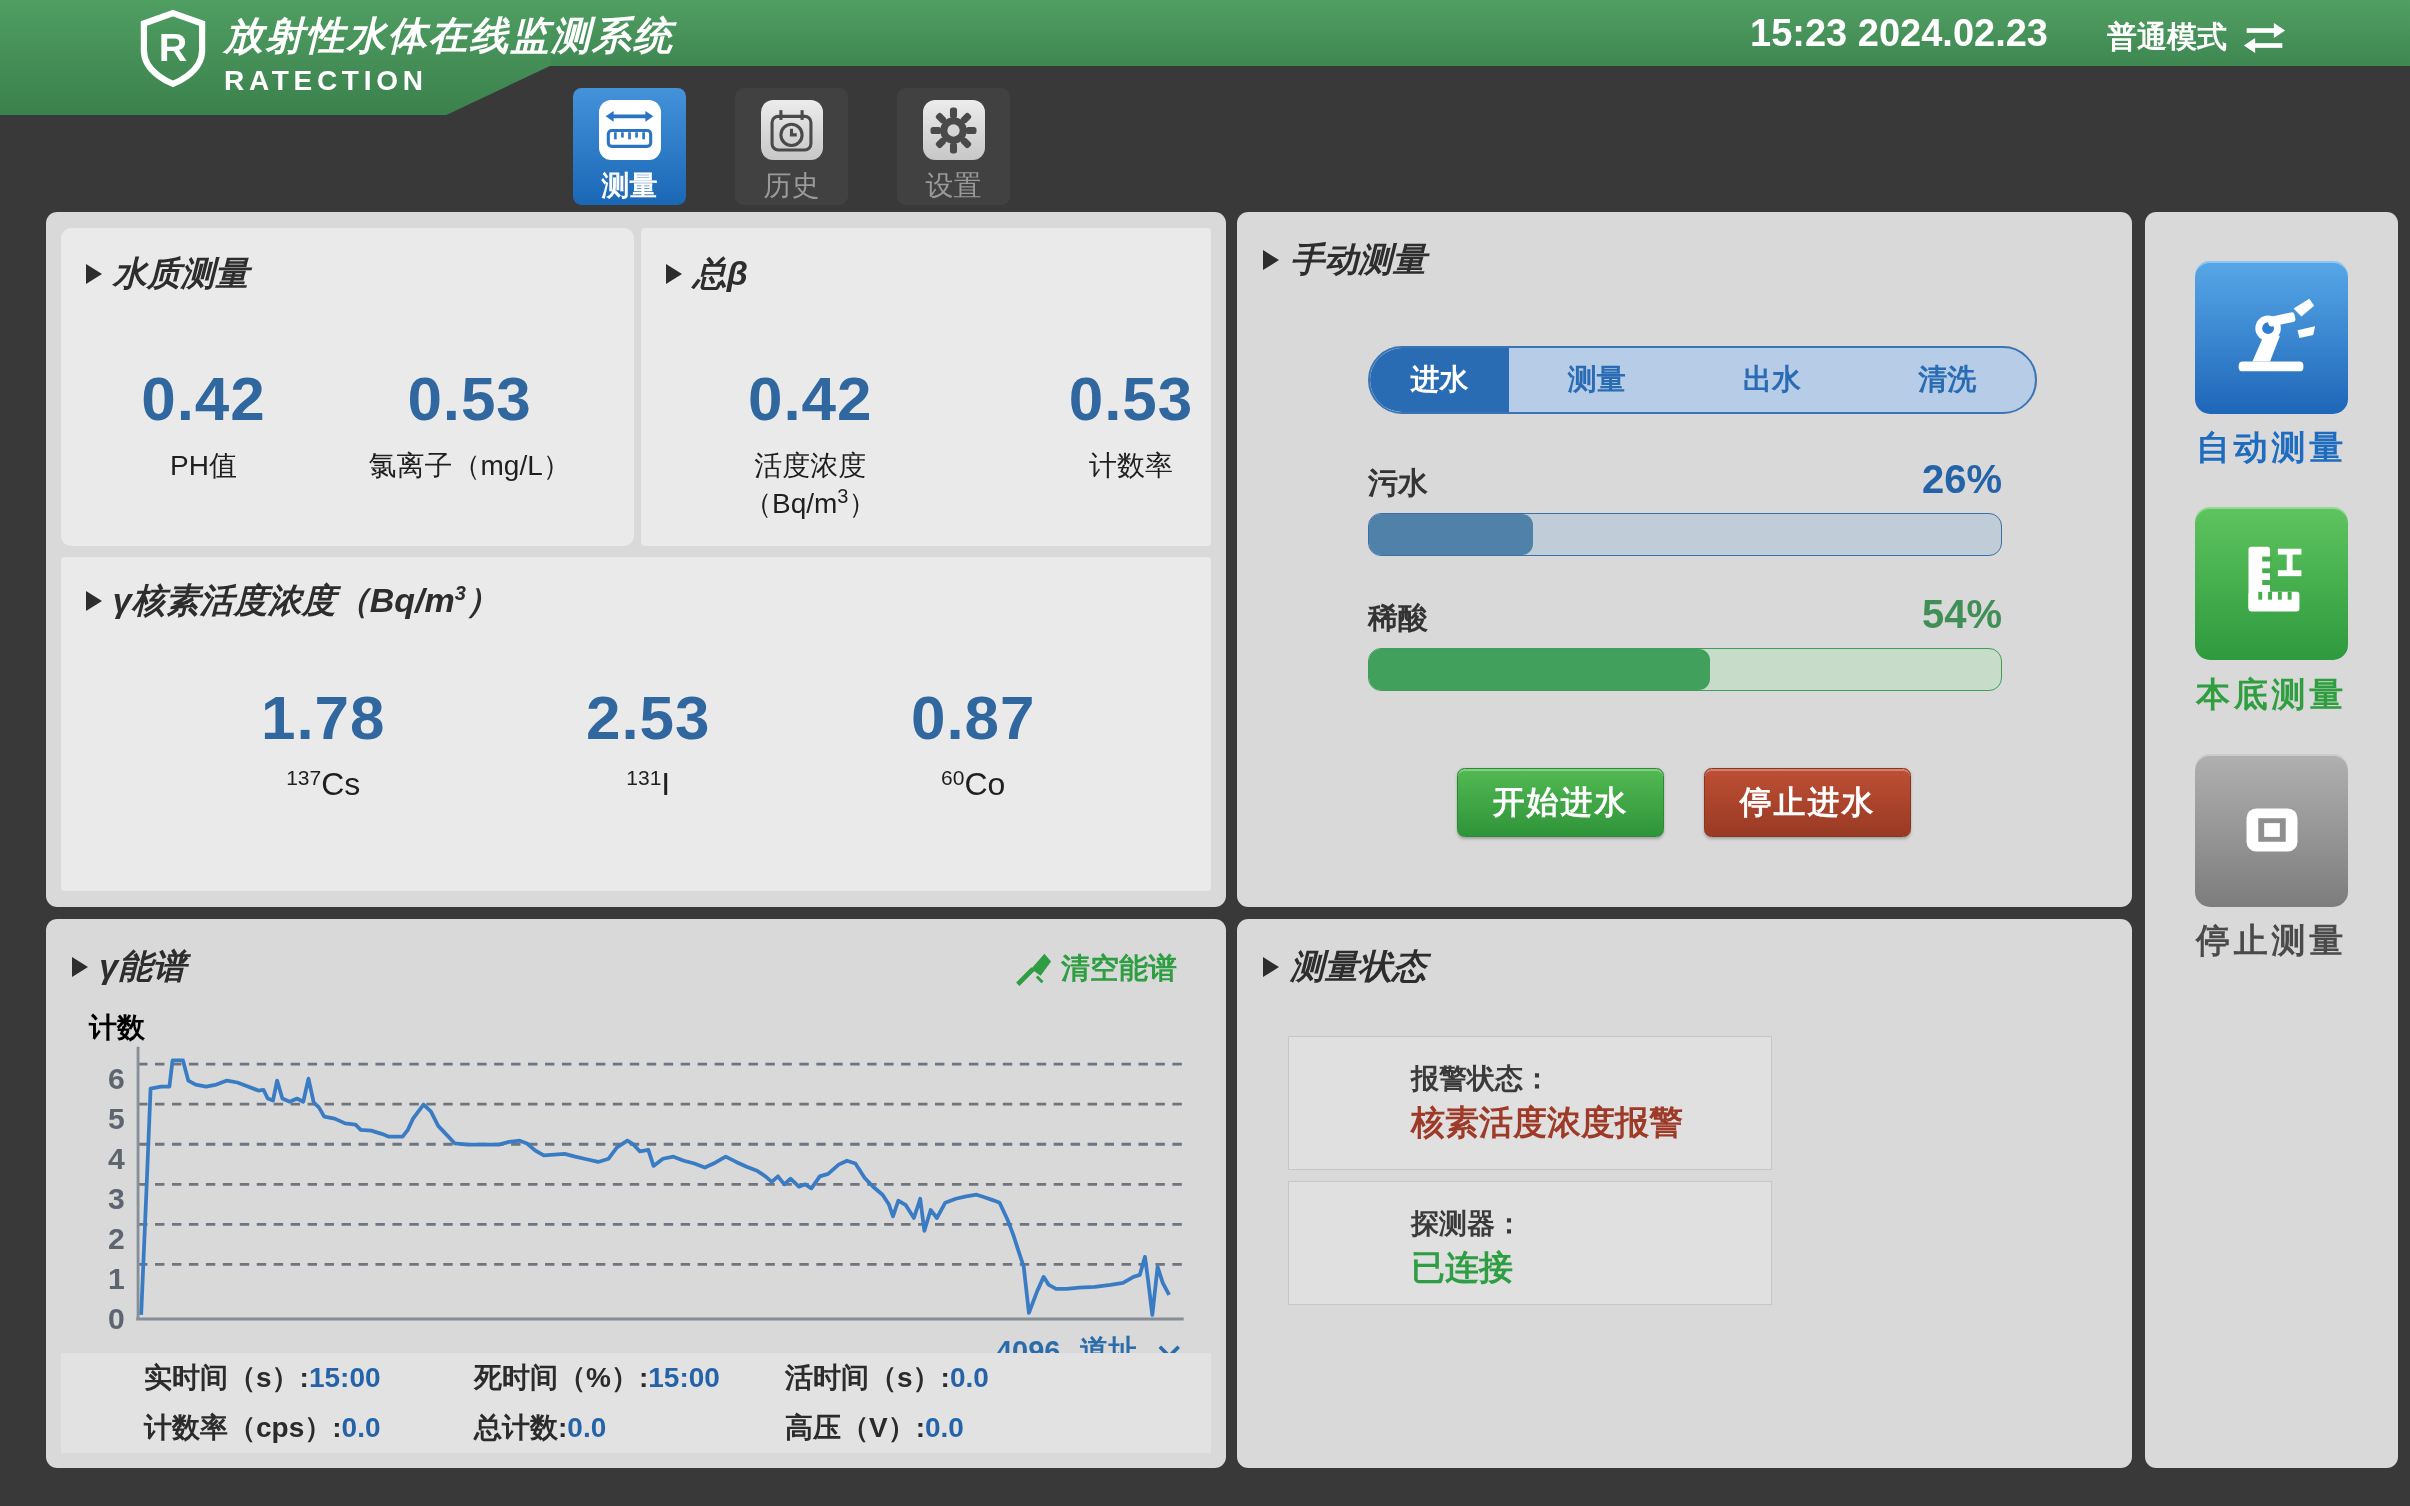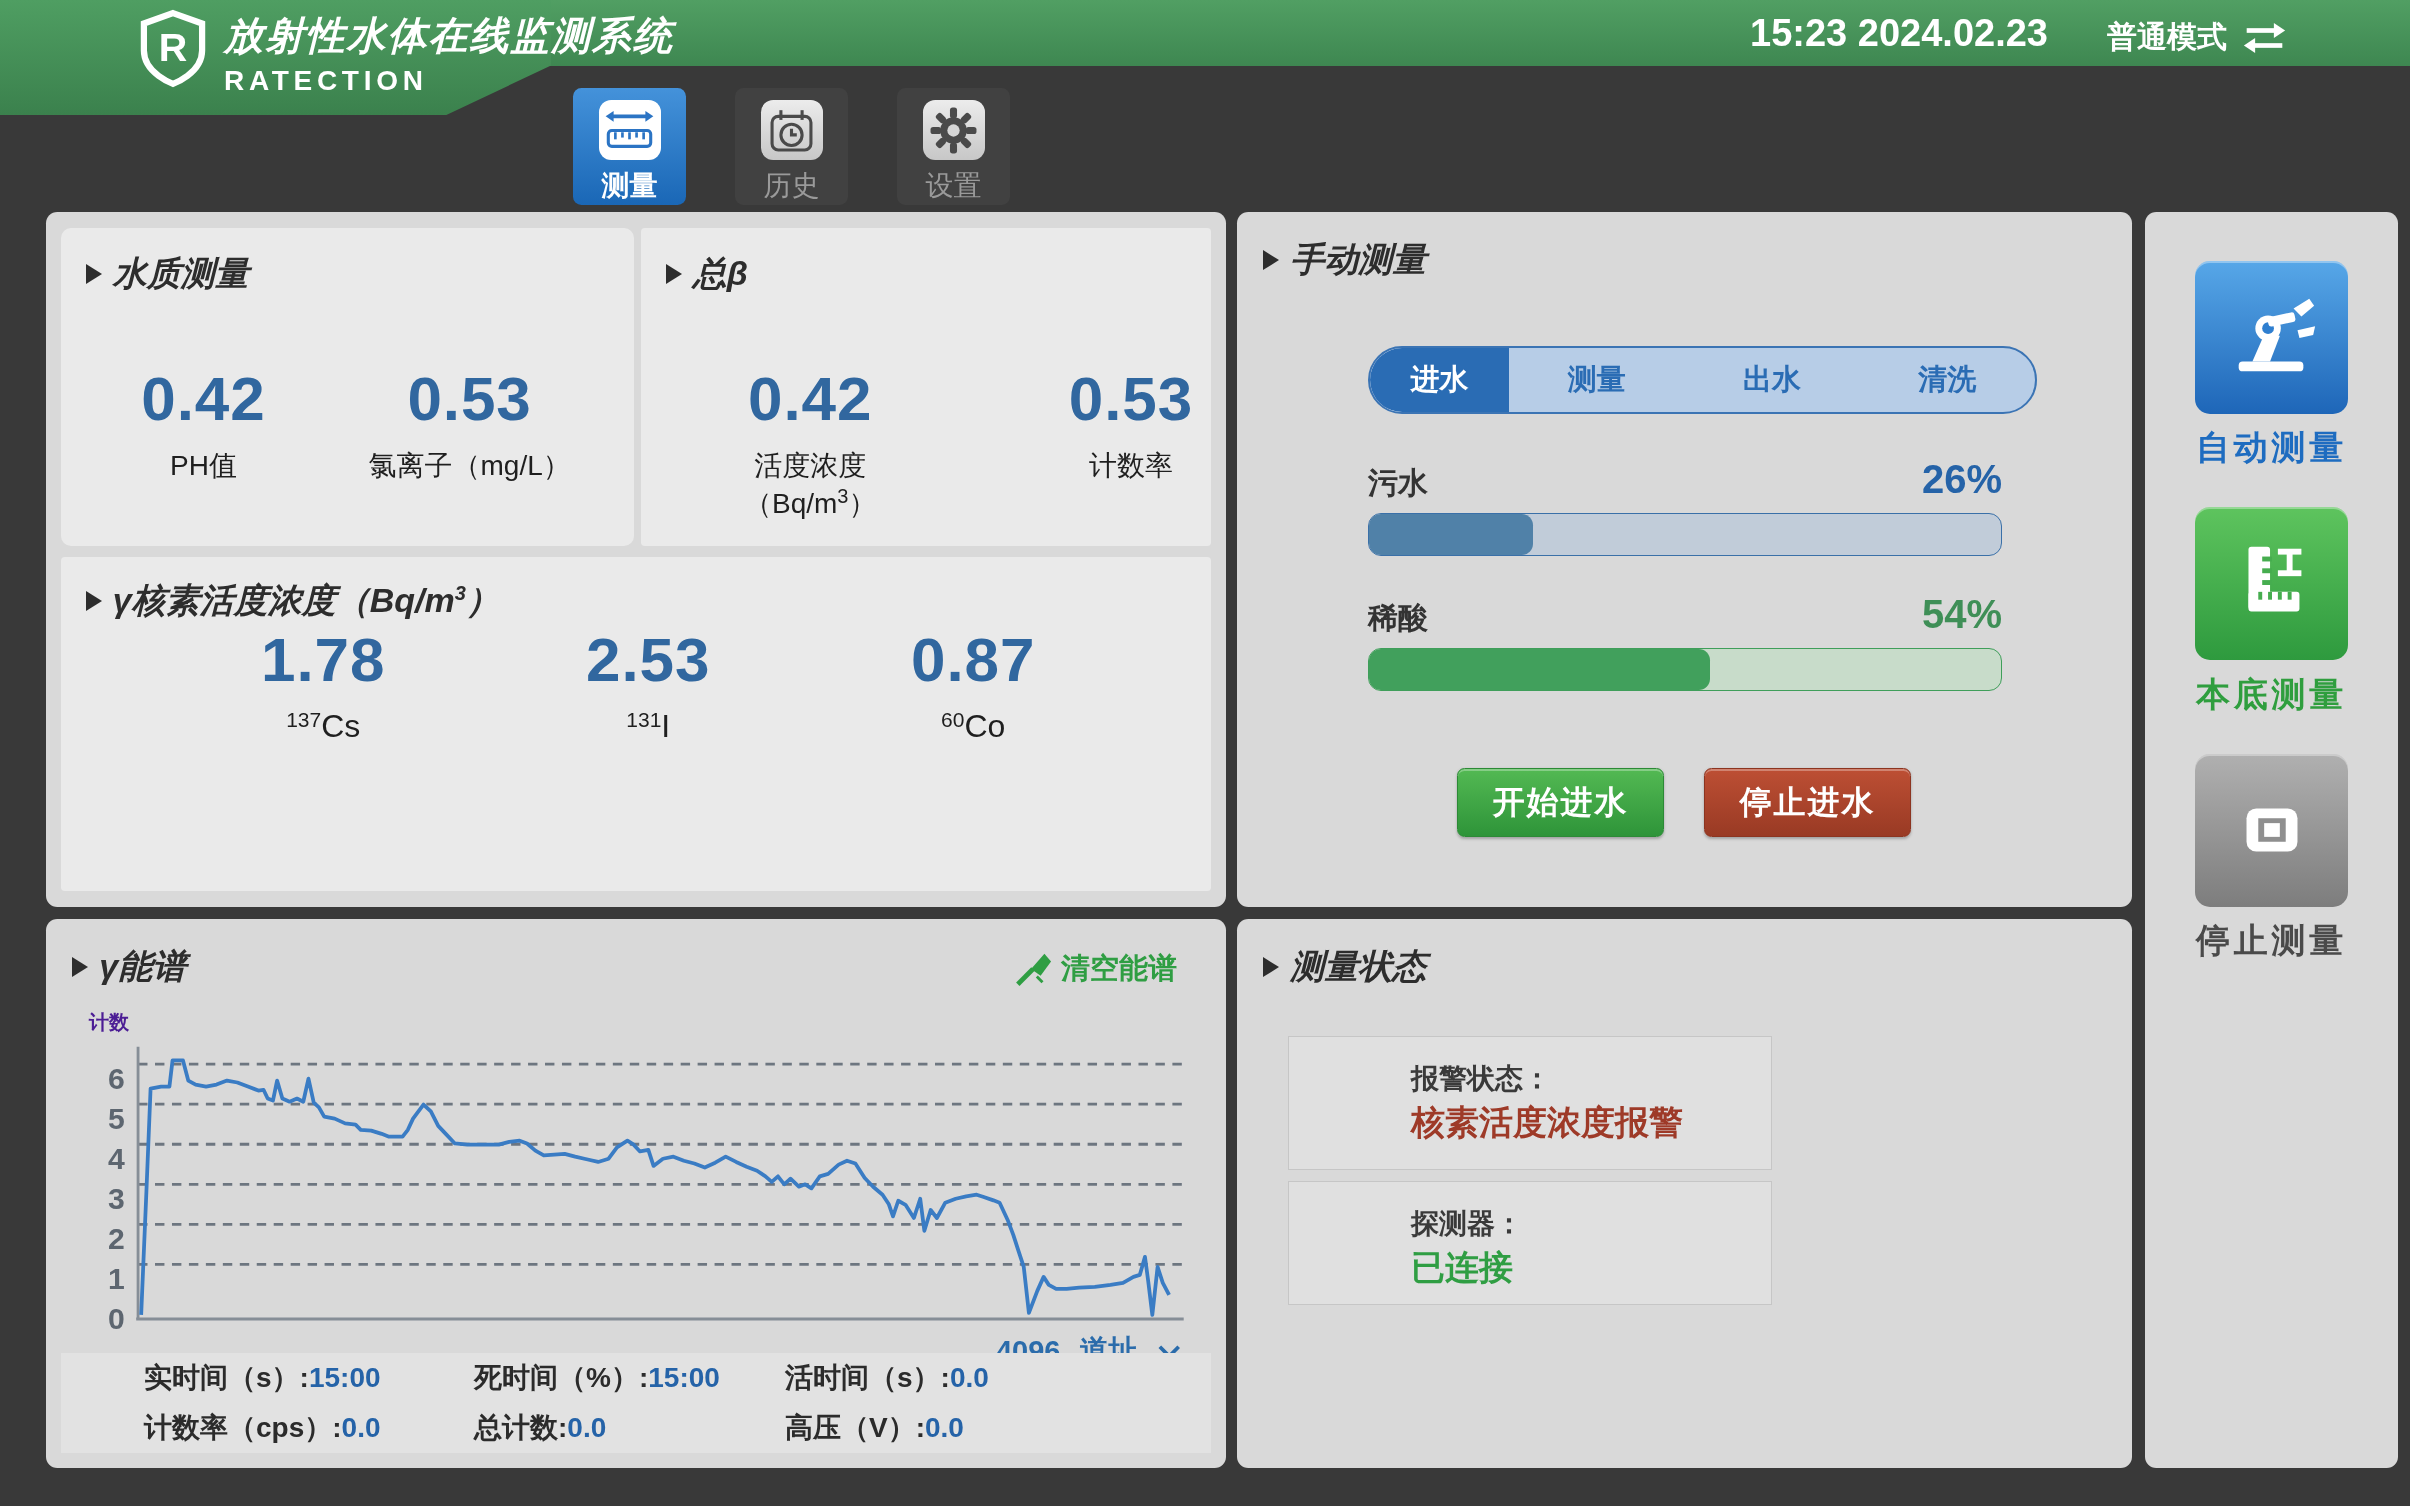--- a/index.html
+++ b/index.html
@@ -44,21 +44,21 @@
   .tri { width:0; height:0; border-left:16px solid #2d2d2d; border-top:10.4px solid transparent; border-bottom:10.4px solid transparent; }
 
   .card { position:absolute; background:#eaeaea; border-radius:3.8px; }
   #card-water { left:15px; top:16px; width:573px; height:318px; padding:22.6px 0 0 24.5px;border-radius:10px; }
   #card-beta  { left:595px; top:16px; width:570px; height:318px; padding:22.6px 0 0 24.5px; }
   #card-gamma { left:15px; top:345px; width:1150px; height:334px; padding:21px 0 0 24.5px; }
 
   .metrics { display:flex; }
   #card-water .metrics { margin-top:66px; padding-left:38px; gap:85px; }
   #card-beta  .metrics { margin-top:66px; padding-left:26px; gap:122px; }
-  #card-gamma .metrics { justify-content:center; gap:165px; }
+  #card-gamma .metrics { margin-top:58px; justify-content:center; gap:165px; }
   .metric { text-align:center; min-width:160px; }
   .metric-value { font-size:62px; font-weight:bold; color:#31679f; letter-spacing:0.9px; }
   .metric-label { margin-top:13px; font-size:28px; color:#1f1f1f; }
   sup.u { font-size:20px; }
   .nuclide sup { font-size:21px; color:#1f1f1f; }
   .nuclide span { font-size:32px; color:#1f1f1f; }
 
   
   .pad-hd { position:absolute; top:24.5px; left:26px; }
   .seg { position:absolute; left:131px; top:134px; width:669px; height:68px; border:2.8px solid #3b74b4;
@@ -88,21 +88,21 @@
   .status-box { position:absolute; left:51px; width:484px; background:#e0e0e0; border:1.9px solid #c6c6c6;
     padding:22.6px 0 0 122px; }
   #status-alarm { top:117px; height:134px; }
   #status-detector { top:262px; height:124px; }
   .status-label { font-size:28px; color:#3a3a3a; font-weight:bold; }
   .status-value { margin-top:2px; font-size:34px; font-weight:bold; }
 
   
   .clear-btn { position:absolute; top:30px; right:49px; display:flex; align-items:center; gap:9.4px;
     color:#2f9e43; font-size:29px; font-weight:bold; cursor:pointer; }
-  .ylabel { position:absolute; left:43px; top:90px; font-size:20px; font-weight:bold; color:#4c1d95; }
+  .ylabel { position:absolute; left:43px; top:90px; font-size:28px; font-weight:bold; color:#000000; }
   #spec-svg { position:absolute; left:28px; top:122px; }
   .grid { stroke:#6d7680; stroke-width:3; stroke-dasharray:10 8; }
   .axis { stroke:#868e97; stroke-width:3; fill:none; }
   .tick { font:bold 32px "Liberation Sans","DejaVu Sans",sans-serif; fill:#5d6670; text-anchor:end; }
   .spec-line { stroke:#3a7cc4; stroke-width:4; fill:none; stroke-linejoin:round; }
   .xrow { position:absolute; top:412px; right:45px; display:flex; align-items:center; gap:19px;
     color:#2b6cab; font-size:29px; font-weight:bold; }
   .stats { position:absolute; left:15px; top:434px; width:1150px; height:100px; background:#e2e2e2;
     display:grid; grid-template-columns:330px 311px 1fr; align-items:center; padding-left:83px; }
   .stat { font-size:28px; color:#2b2b2b; font-weight:bold; white-space:nowrap; }

